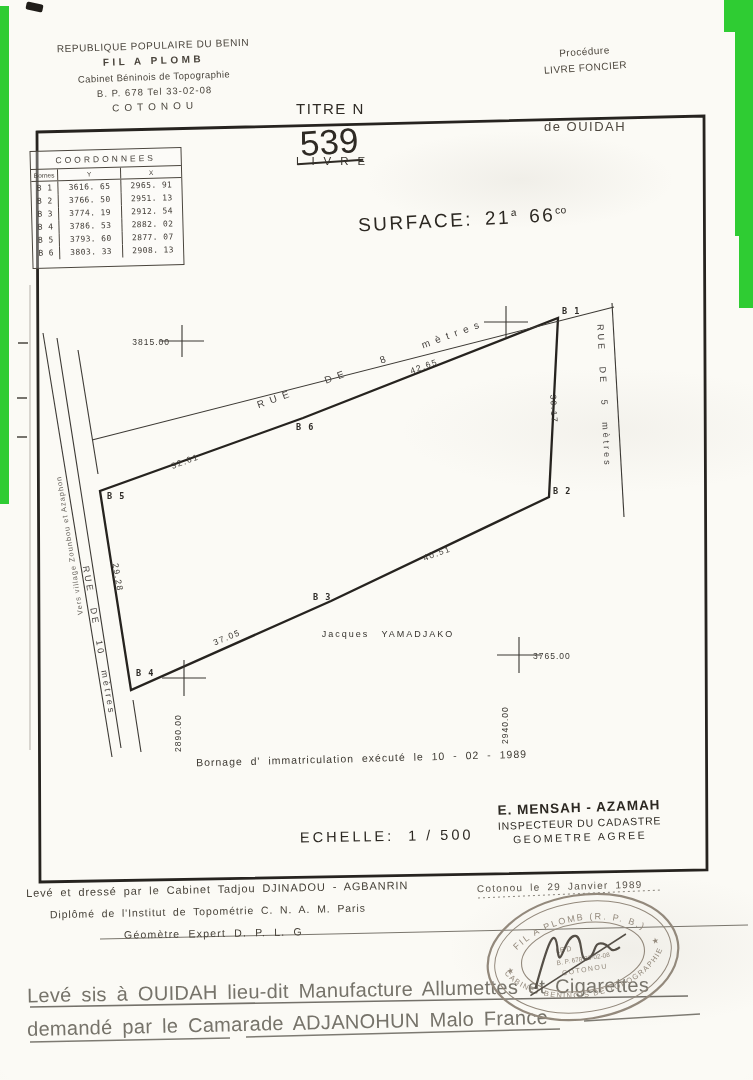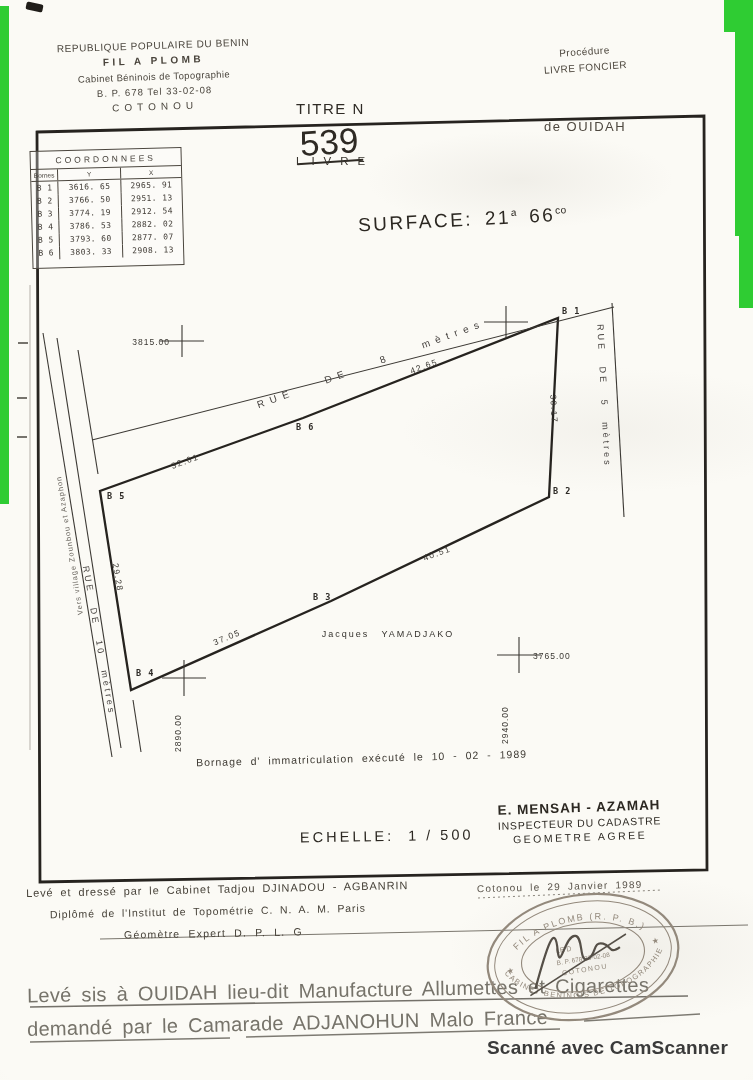--- a/index.html
+++ b/index.html
@@ -256,14 +256,13 @@
     </g>
   </svg>
 
   <div class="abs crease"></div>
   <div class="abs corner-mark"></div>
   <div class="abs green-left"></div>
   <div class="abs green-right"></div>
   <div class="abs green-right2"></div>
   <div class="abs green-right3"></div>
 
-  <div class="abs cam">Scanné avec CamScanner</div>
 </div>
 
 </body></html>

